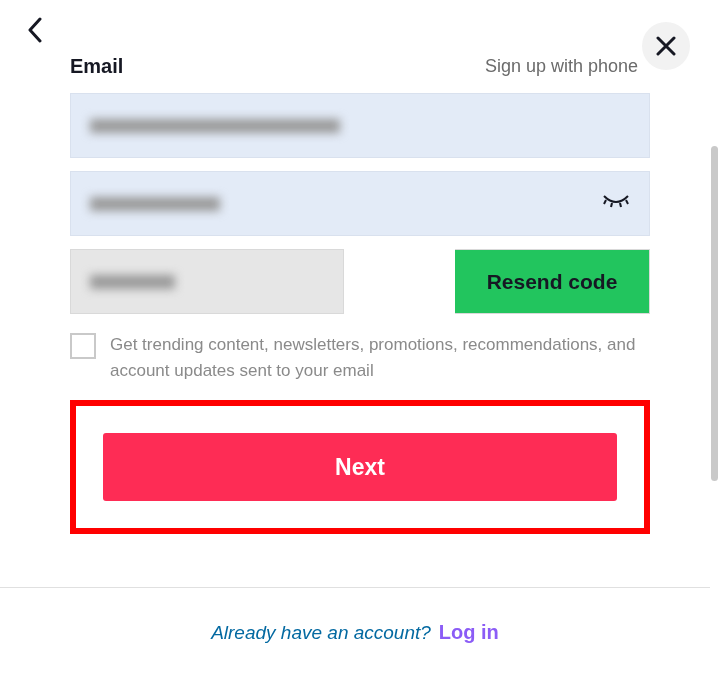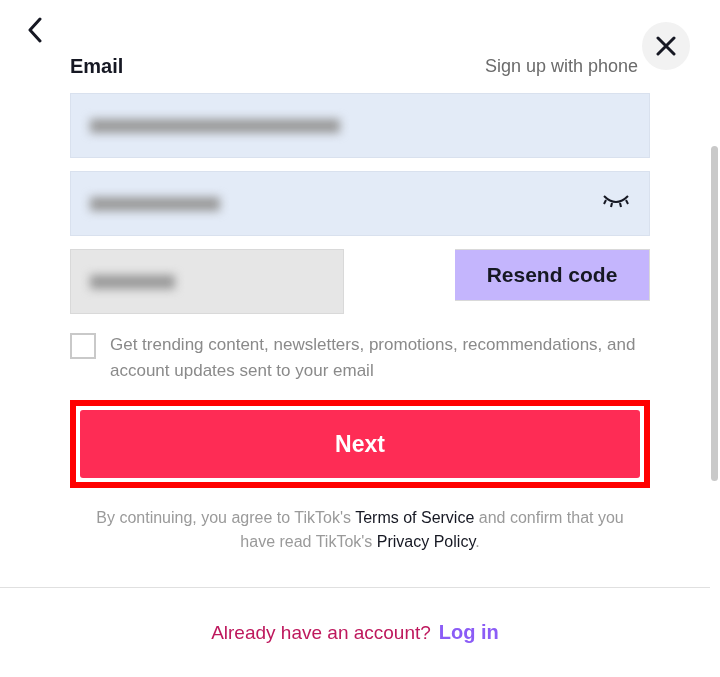--- a/index.html
+++ b/index.html
@@ -83,22 +83,22 @@
       flex: 1;
       height: 65px;
       background: #e6e6e6;
       border: 1px solid #d9d9d9;
       padding: 0 20px;
       font-size: 18px;
       outline: none;
     }
     .resend-btn {
       width: 195px;
-      height: 52px;
-      background: #c4b5fd;
+      height: 65px;
+      background: #22c55e;
       border: 1px solid #d9d9d9;
       border-left: none;
       font-size: 21px;
       font-weight: 600;
       color: #161823;
       cursor: pointer;
     }
     .eye-icon {
       position: absolute;
       right: 20px;
@@ -121,21 +121,21 @@
       cursor: pointer;
       margin-top: 1px;
     }
     .consent-text {
       font-size: 17px;
       color: #8a8a8a;
       line-height: 1.5;
     }
     .next-container {
       border: 6px solid #ff0000;
-      padding: 4px;
+      padding: 27px;
     }
     .next-btn {
       width: 100%;
       height: 68px;
       background: #fe2c55;
       color: #fff;
       border: none;
       border-radius: 3px;
       font-size: 23px;
       font-weight: 600;
@@ -160,21 +160,22 @@
       right: 10px;
       height: 90px;
       border-top: 1px solid #e0e0e0;
       display: flex;
       align-items: center;
       justify-content: center;
       gap: 8px;
     }
     .footer-text {
       font-size: 19px;
-      color: #be185d;
+      color: #0369a1;
+      font-style: italic;
     }
     .login-link {
       font-size: 20px;
       color: #8b5cf6;
       font-weight: 600;
       cursor: pointer;
     }
     .scroll-indicator {
       position: absolute;
       right: 2px;
@@ -236,23 +237,20 @@
     </div>
     <button class="resend-btn">Resend code</button>
   </div>
   <div class="consent-row">
     <div class="checkbox"></div>
     <div class="consent-text">Get trending content, newsletters, promotions, recommendations, and account updates sent to your email</div>
   </div>
   <div class="next-container">
     <button class="next-btn">Next</button>
   </div>
-  <div class="legal">
-    <span>By continuing, you agree to TikTok's </span><a href="#">Terms of Service</a><span> and confirm that you have read TikTok's </span><a href="#">Privacy Policy</a><span>.</span>
-  </div>
 </div>
 
 <div class="footer">
   <span class="footer-text">Already have an account?</span>
   <span class="login-link">Log in</span>
 </div>
 
 <div class="scroll-indicator"></div>
 
 </body></html>

